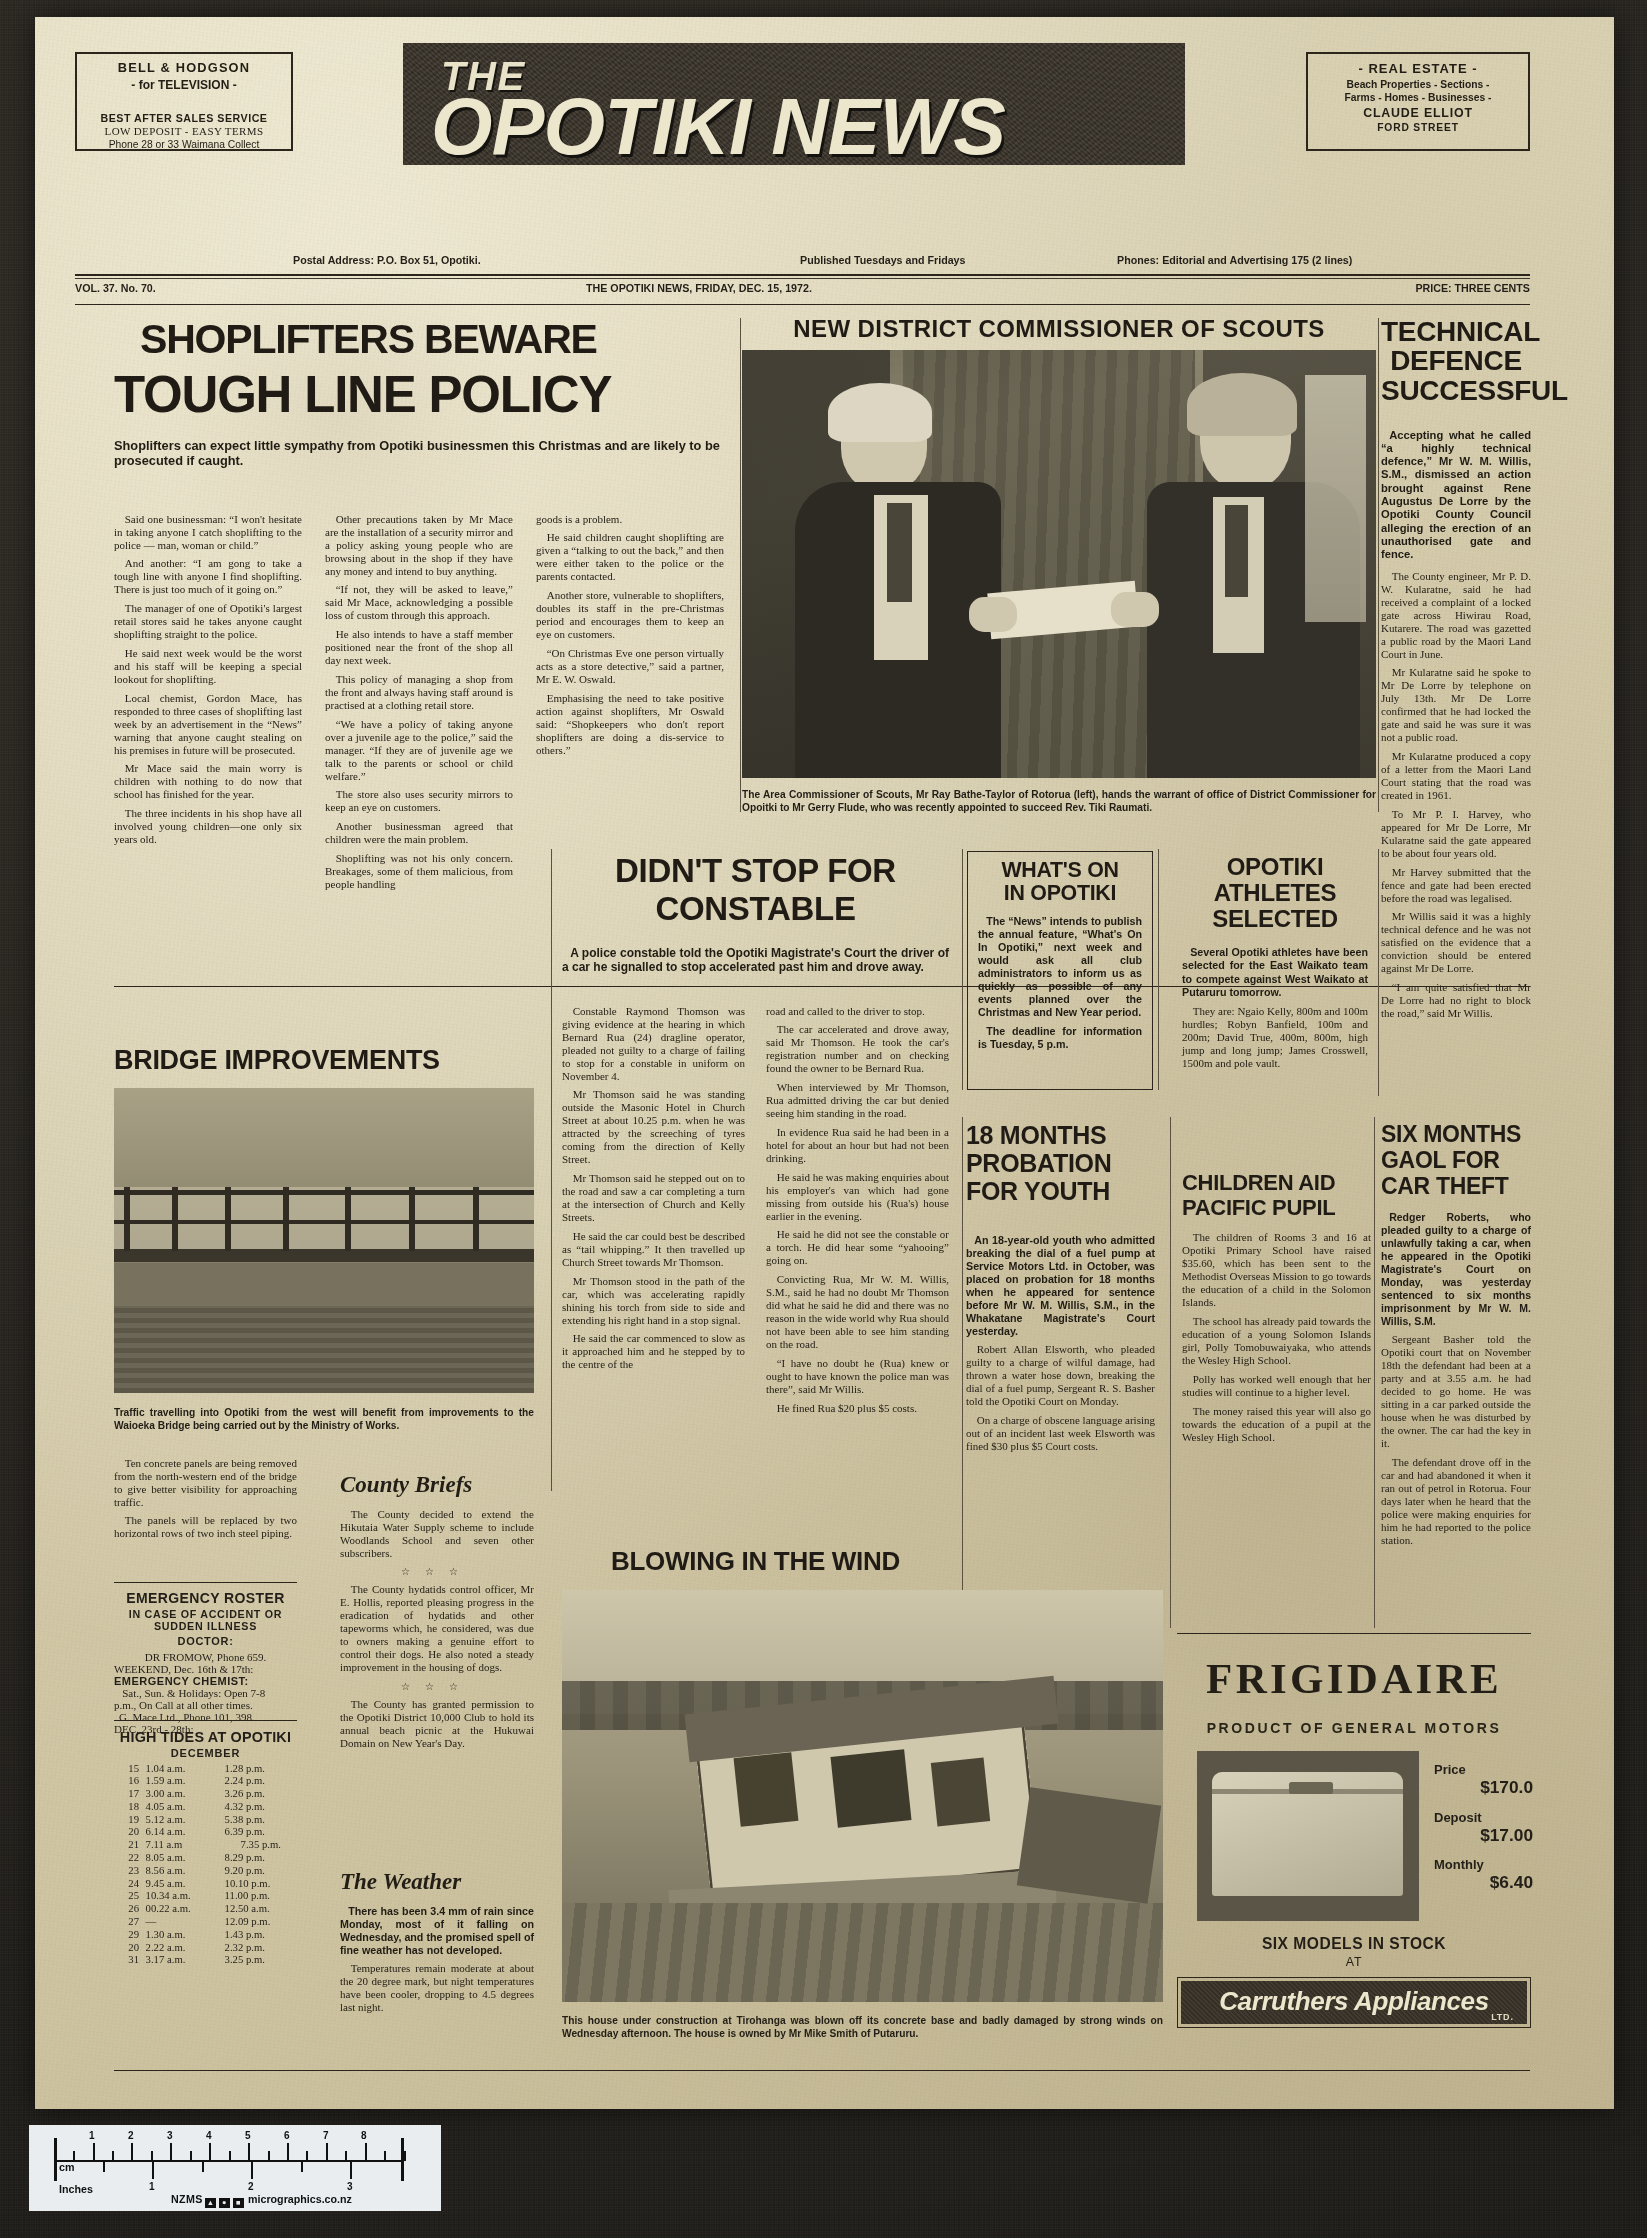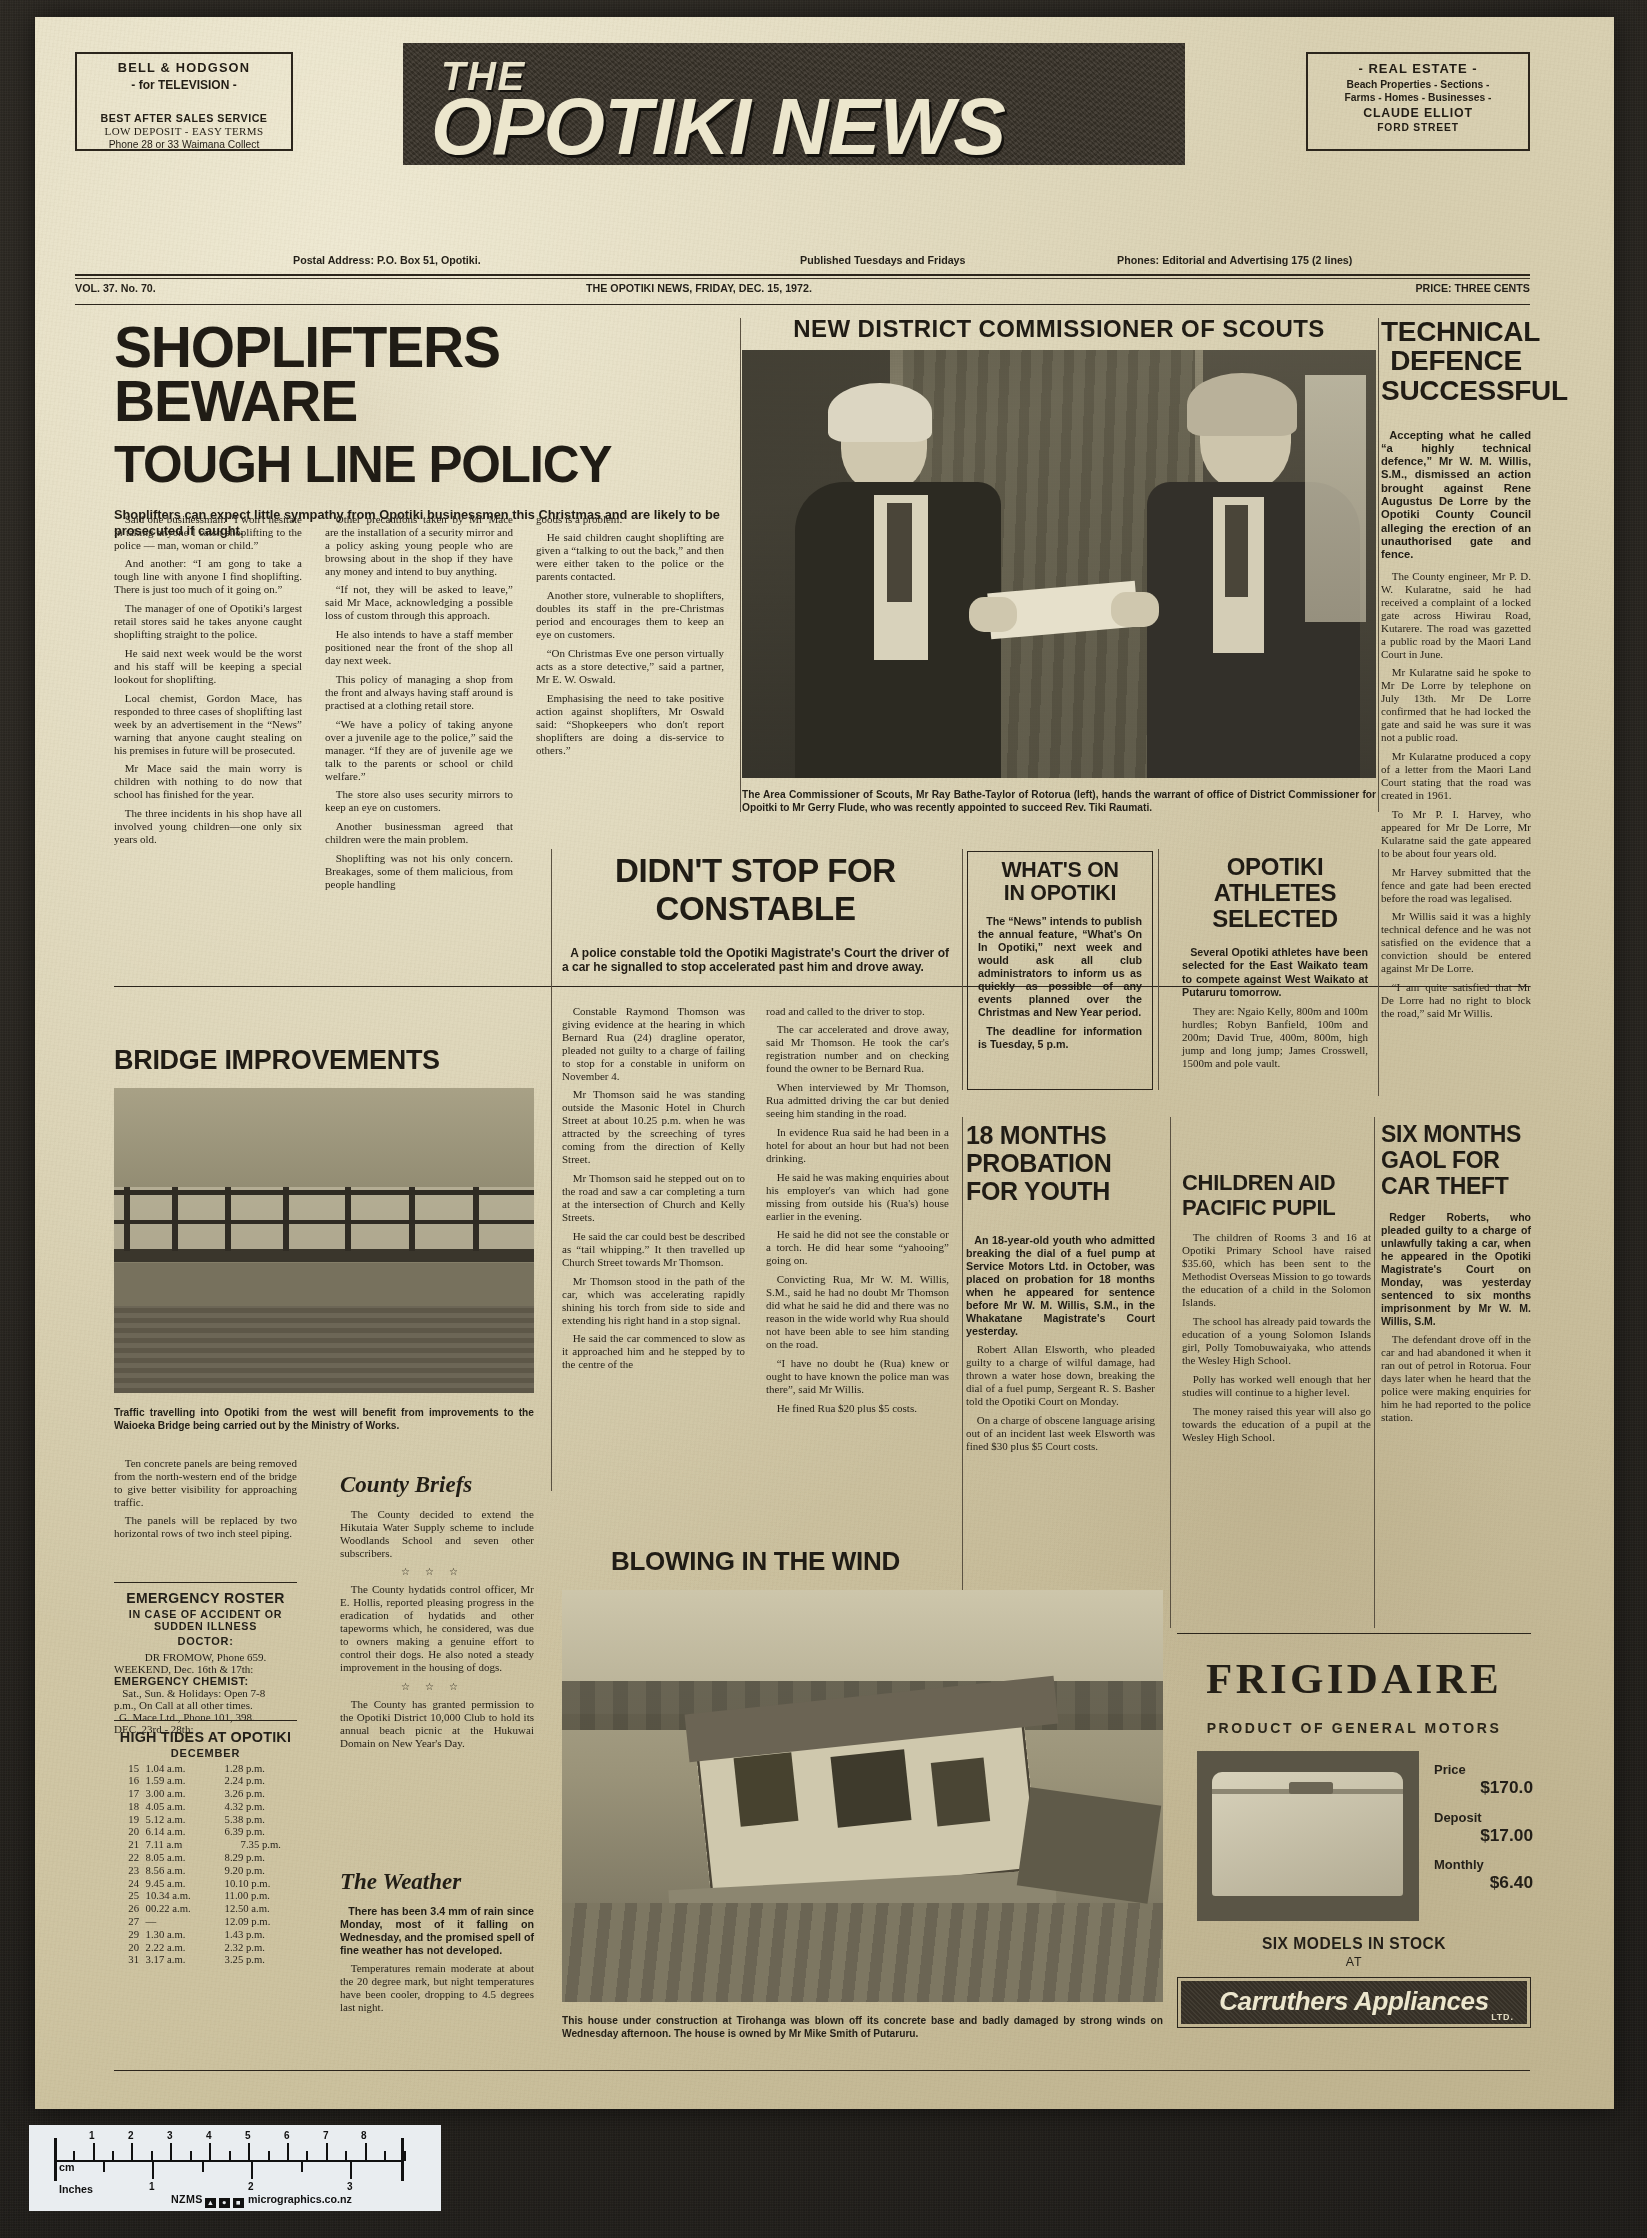--- a/index.html
+++ b/index.html
@@ -137,21 +137,21 @@
   <div style="position:absolute;left:40px;top:257px;width:1455px;border-top:2.5px solid #2b251c;border-bottom:0.8px solid #3d362a;height:2.5px;"></div>
 
   <div style="position:absolute;left:40px;top:265px;width:1455px;height:18px;">
     <div style="position:absolute;left:0;top:0;font-size:10.7px;" class="sans b">VOL. 37.  No. 70.</div>
     <div style="position:absolute;left:511px;top:0;font-size:10.7px;" class="sans b">THE OPOTIKI NEWS, FRIDAY, DEC. 15, 1972.</div>
     <div style="position:absolute;right:0;top:0;font-size:10.7px;" class="sans b">PRICE: THREE CENTS</div>
   </div>
   <div style="position:absolute;left:40px;top:287px;width:1455px;border-top:1.6px solid #2b251c;"></div>
 
   <div style="position:absolute;left:79px;top:303px;width:626px;">
-    <div class="hl" style="font-size:57px;letter-spacing:-1.2px;">SHOPLIFTERS BEWARE</div>
+    <div class="hl" style="font-size:41px;letter-spacing:-1.2px;margin-left:26px;">SHOPLIFTERS BEWARE</div>
     <div class="hl" style="font-size:51px;letter-spacing:-1.2px;margin-top:13px;">TOUGH LINE POLICY</div>
     <div class="lead-txt" style="margin-top:18px;font-size:12.8px;line-height:15.6px;text-align:left;">Shoplifters can expect little sympathy from Opotiki businessmen this Christmas and are likely to be prosecuted if caught.</div>
   </div>
 
   <div class="body-txt col" style="position:absolute;left:79px;top:496px;width:188px;">
     <p>Said one businessman: “I won't hesitate in taking anyone I catch shoplifting to the police — man, woman or child.”</p>
       <p>And another: “I am gong to take a tough line with anyone I find shoplifting. There is just too much of it going on.”</p>
       <p>The manager of one of Opotiki's largest retail stores said he takes anyone caught shoplifting straight to the police.</p>
     <p>He said next week would be the worst and his staff will be keeping a special lookout for shoplifting.</p>
       <p>Local chemist, Gordon Mace, has responded to three cases of shoplifting last week by an advertisement in the “News” warning that anyone caught stealing on his premises in future will be prosecuted.</p>
@@ -461,20 +461,21 @@
   </div>
 
   <div style="position:absolute;left:1346px;top:1104px;width:150px;">
     <div class="hl" style="font-size:23px;line-height:1.14;">SIX MONTHS</div>
     <div class="hl" style="font-size:23px;line-height:1.14;">GAOL FOR</div>
     <div class="hl" style="font-size:23px;line-height:1.14;">CAR THEFT</div>
     <div class="lead-txt" style="margin-top:11.5px;font-size:10.5px;line-height:13px;">
       <p>Redger Roberts, who pleaded guilty to a charge of unlawfully taking a car, when he appeared in the Opotiki Magistrate's Court on Monday, was yesterday sentenced to six months imprisonment by Mr W. M. Willis, S.M.</p>
     </div>
     <div class="body-txt">
+      <p>Sergeant Basher told the Opotiki court that on November 18th the defendant had been at a party and at 3.55 a.m. he had decided to go home. He was sitting in a car parked outside the house when he was disturbed by the owner. The car had the key in it.</p>
         <p>The defendant drove off in the car and had abandoned it when it ran out of petrol in Rotorua. Four days later when he heard that the police were making enquiries for him he had reported to the police station.</p>
     </div>
   </div>
 
   <div class="vline" style="left:927px;top:1100px;height:511px;"></div>
   <div class="vline" style="left:1135px;top:1100px;height:511px;"></div>
   <div class="vline" style="left:1339px;top:1100px;height:511px;"></div>
 
   <div style="position:absolute;left:527px;top:1532px;width:387px;">
     <div class="hl center" style="font-size:26px;">BLOWING IN THE WIND</div>

